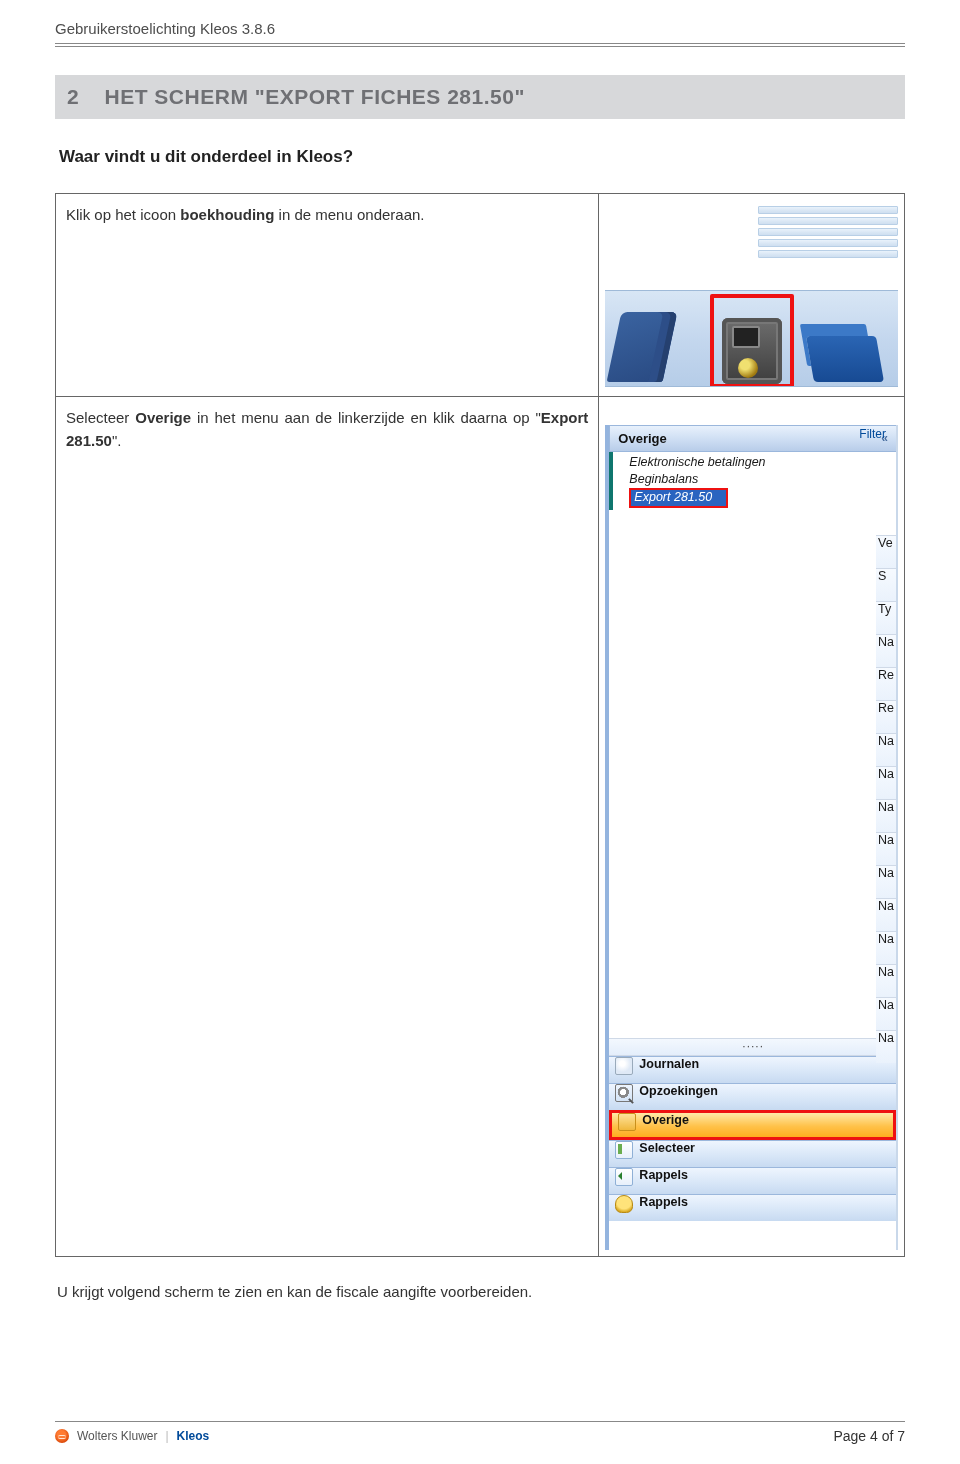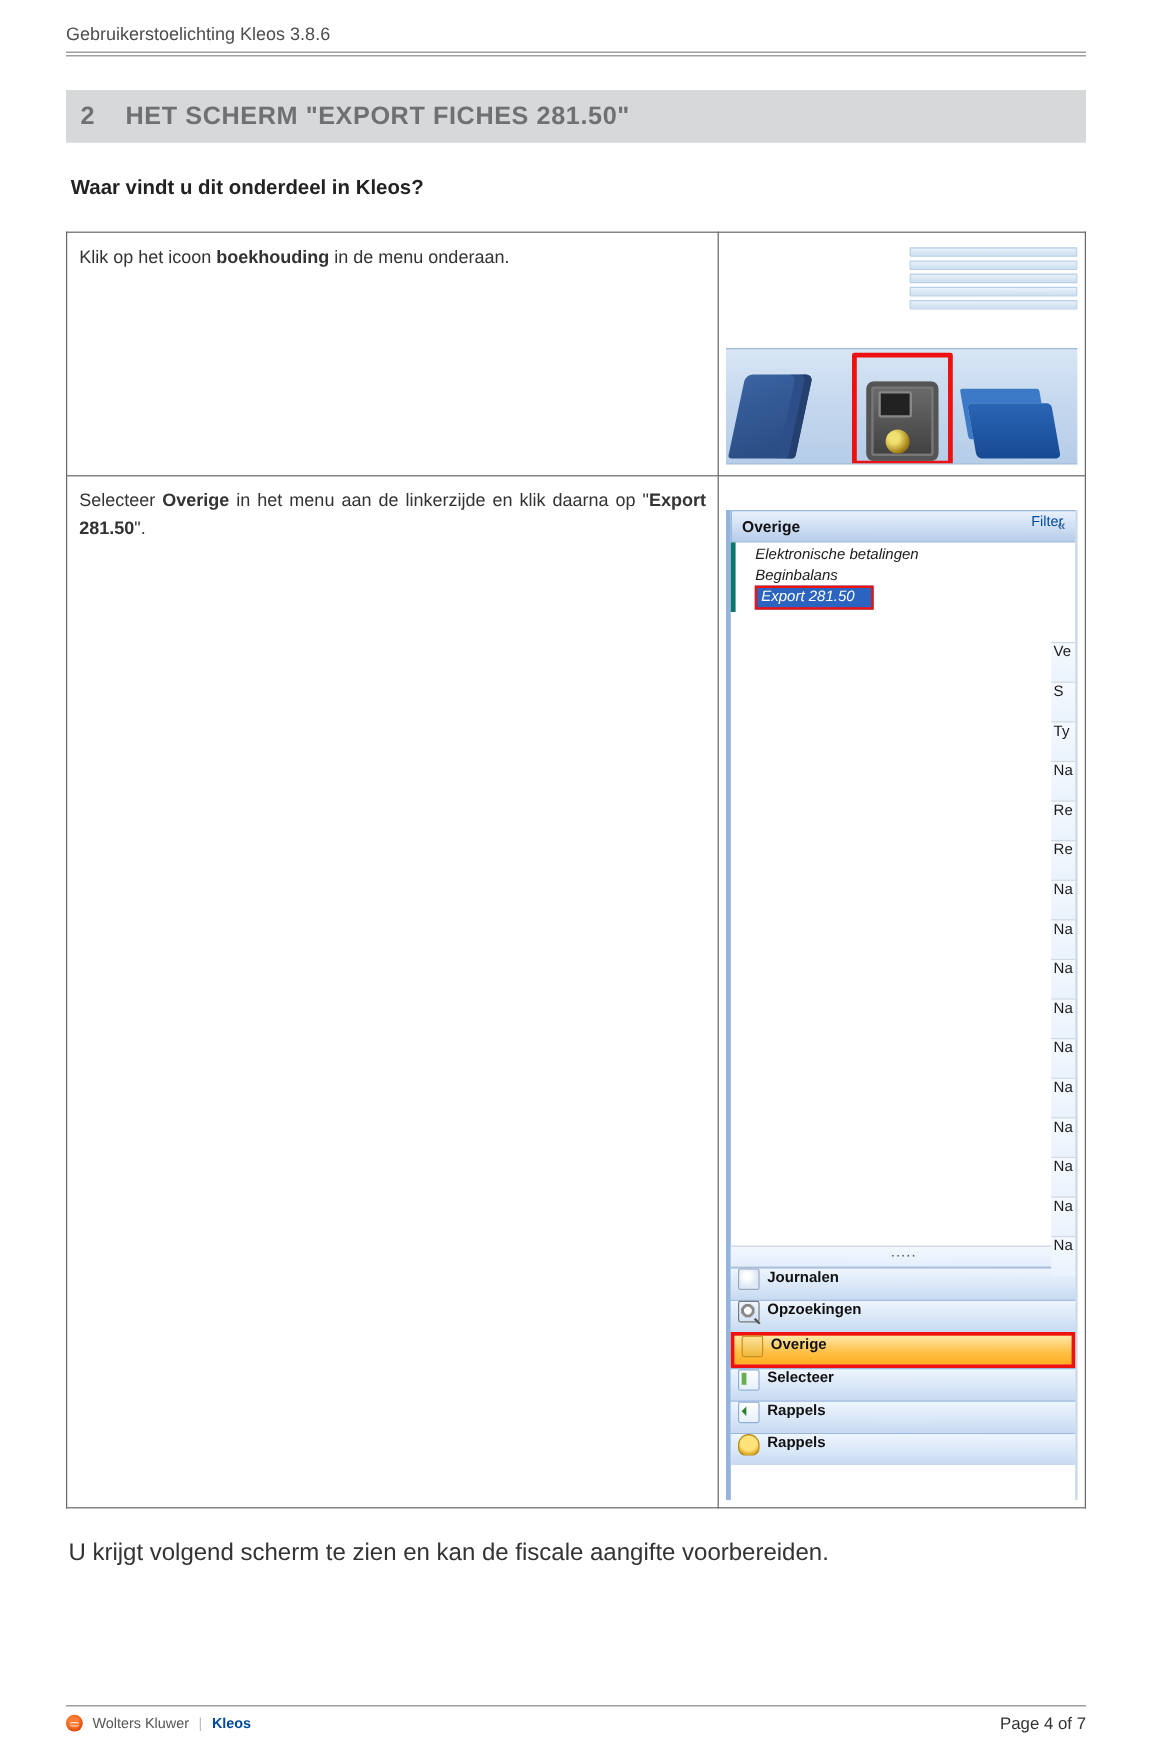--- a/index.html
+++ b/index.html
@@ -261,21 +261,21 @@
   .ic-search::after{content:"";position:absolute;width:6px;height:2px;background:#555;bottom:-1px;right:-2px;transform:rotate(45deg);}
   .ic-folder { background: linear-gradient(#ffe39a,#f0b83d); border:1px solid #c9901b;}
   .ic-report { background: linear-gradient(#fff,#e7f0fb); border:1px solid #8fb0d6; position:relative;}
   .ic-report::before{content:"";position:absolute;left:2px;top:2px;width:4px;height:10px;background:#6aad4f;}
   .ic-export { background: linear-gradient(#fff,#e7f0fb); border:1px solid #8fb0d6; position:relative;}
   .ic-export::before{content:"";position:absolute;left:-2px;top:3px;border:4px solid transparent;border-right-color:#2a7f2e;}
   .ic-bell { background: radial-gradient(circle at 50% 35%, #ffe37a 0 55%, #d8a820 80%); border-radius:50% 50% 35% 35%; border:1px solid #b88a15;}
 
   .after-text {
     margin-top: 26px;
-    font-size: 20px;
+    font-size: 15px;
     padding-left: 2px;
   }
 
   
   .footer {
     position: absolute;
     bottom: 20px;
     left: 55px;
     right: 55px;
   }

